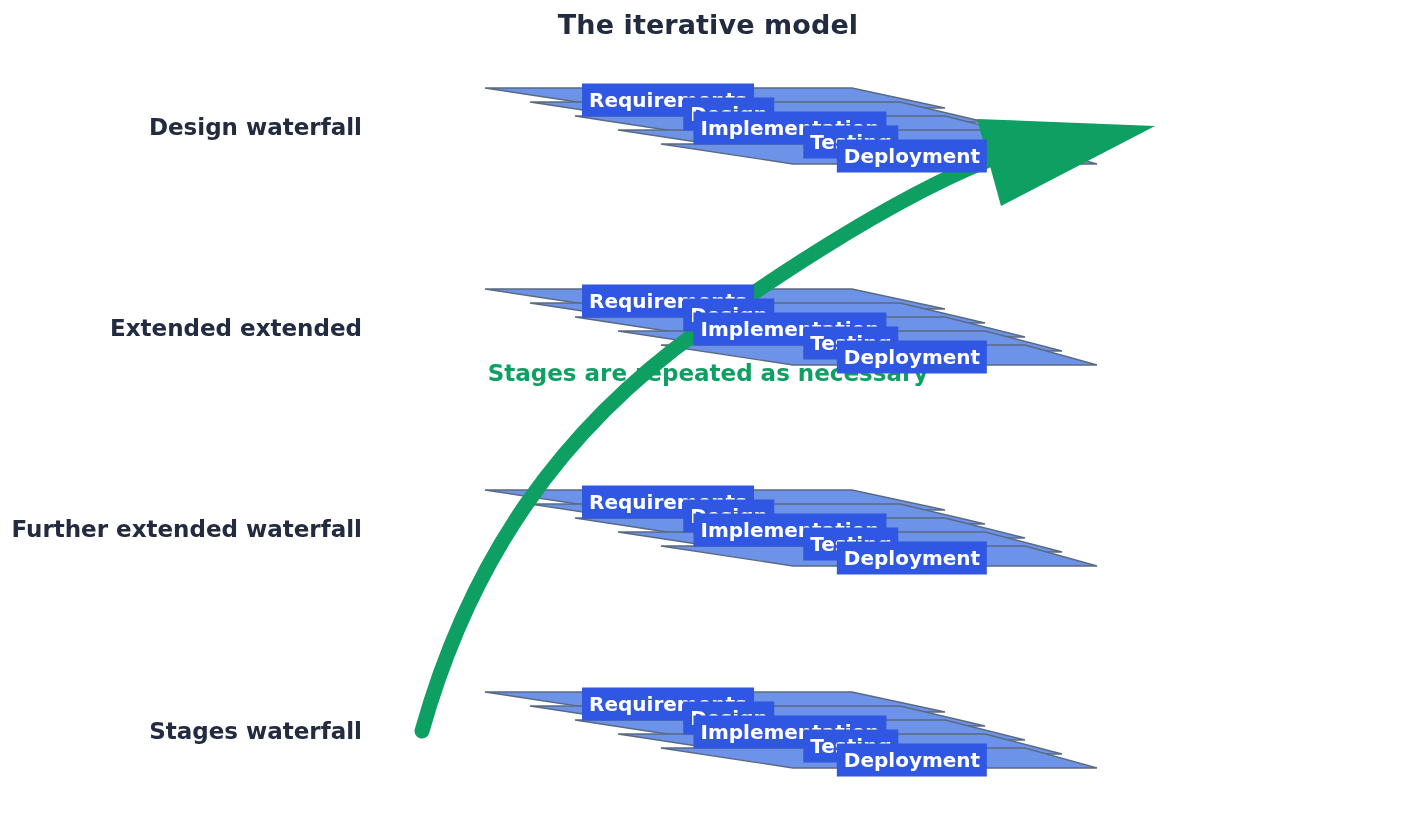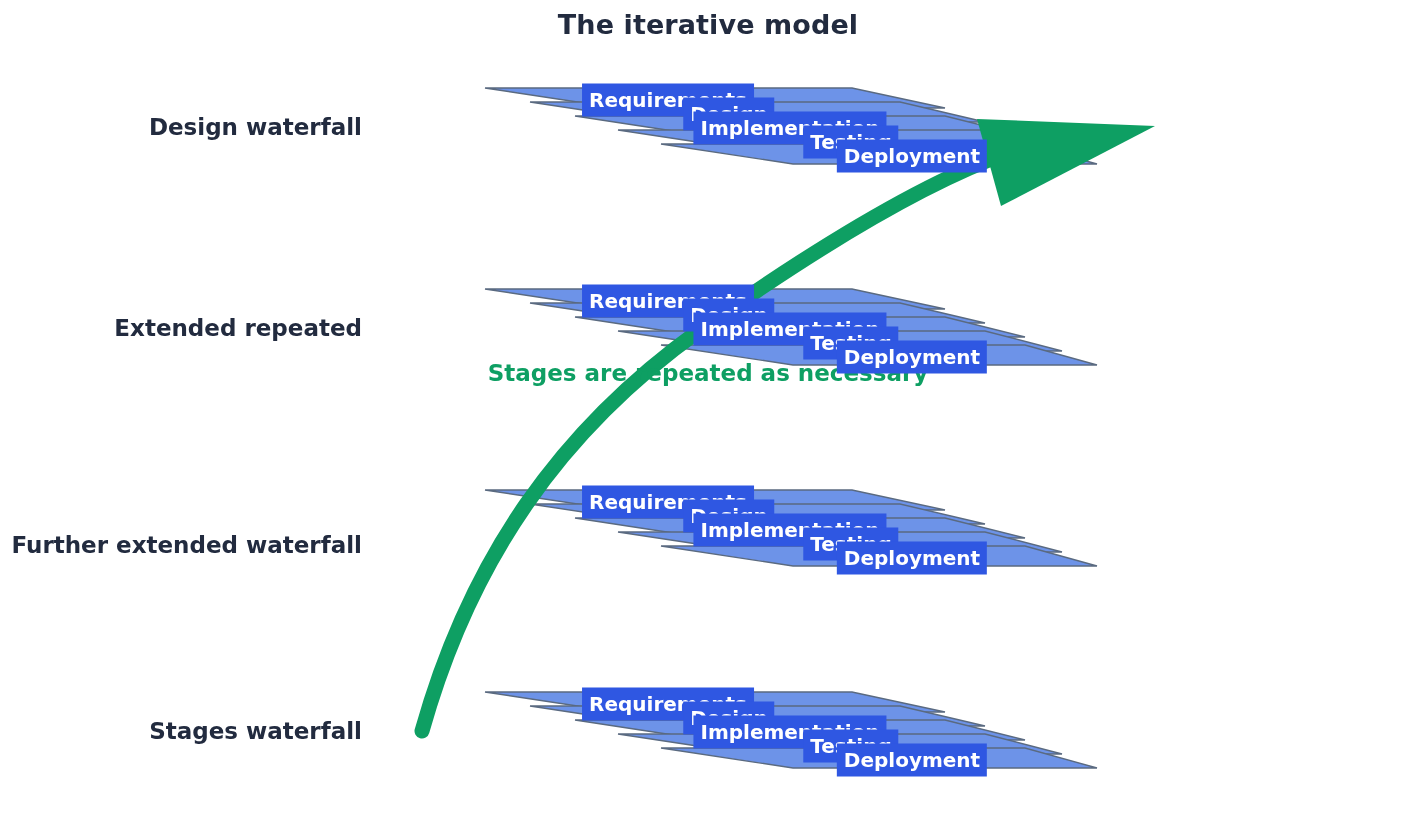--- a/index.html
+++ b/index.html
@@ -97,22 +97,22 @@
         </g>
       </g>
     <g id="arrow-layer">
         <path d="M 422 731 C 470 560, 560 430, 700 330 C 830 238, 930 180, 1010 152" fill="none" stroke="#0E9F63" stroke-width="15" stroke-linecap="round"></path>
         <polygon points="1155,126 977,119 1001,206" fill="#0E9F63"></polygon>
       </g>
   </svg>
 
   <div id="labels-layer">
       <div class="row-label" style="top: 127px;">Design waterfall</div>
-      <div class="row-label" style="top: 328px;">Extended repeated</div>
-      <div class="row-label" style="top: 545px;">Further extended waterfall</div>
+      <div class="row-label" style="top: 328px;">Extended extended</div>
+      <div class="row-label" style="top: 529px;">Further extended waterfall</div>
       <div class="row-label" style="top: 731px;">Stages waterfall</div>
     </div>
   <div id="chips-layer">
       <div class="stage-chip" style="left: 668px; top: 100px; z-index: 10;">Requirements</div>
       <div class="stage-chip" style="left: 729px; top: 114px; z-index: 11;">Design</div>
       <div class="stage-chip" style="left: 790px; top: 128px; z-index: 12;">Implementation</div>
       <div class="stage-chip" style="left: 851px; top: 142px; z-index: 13;">Testing</div>
       <div class="stage-chip" style="left: 912px; top: 156px; z-index: 14;">Deployment</div>
       <div class="stage-chip" style="left: 668px; top: 301px; z-index: 10;">Requirements</div>
       <div class="stage-chip" style="left: 729px; top: 315px; z-index: 11;">Design</div>

